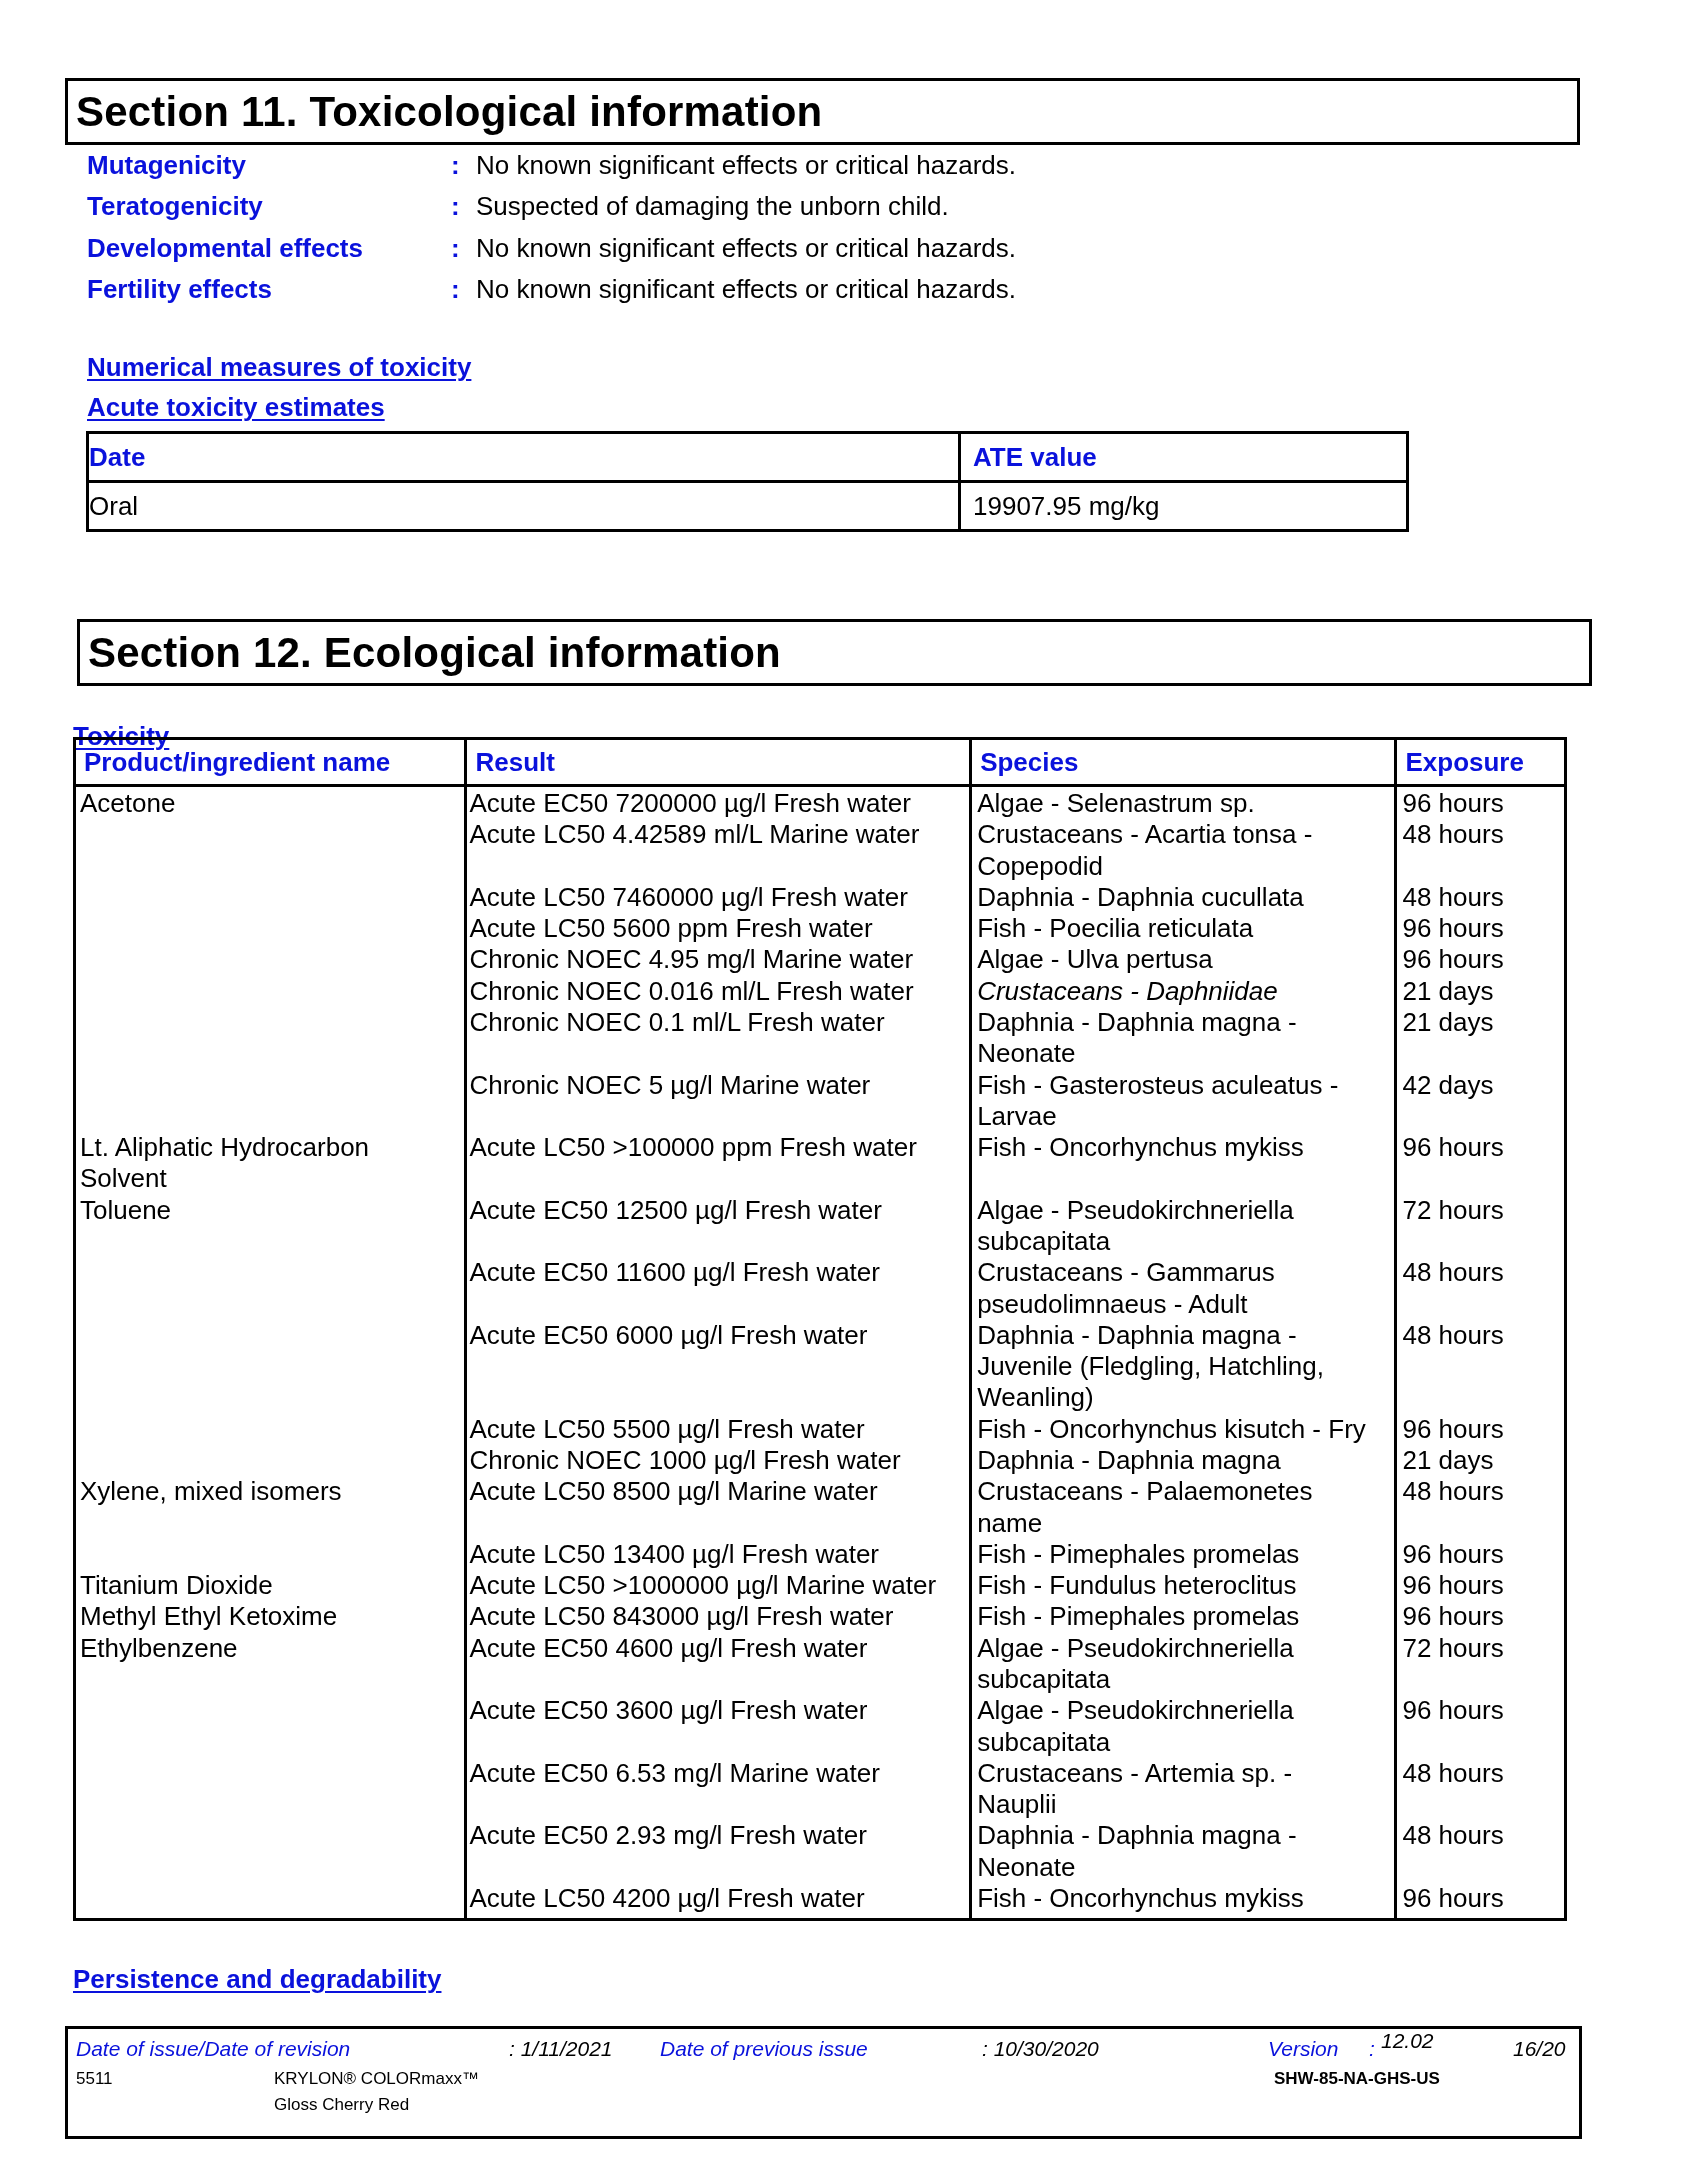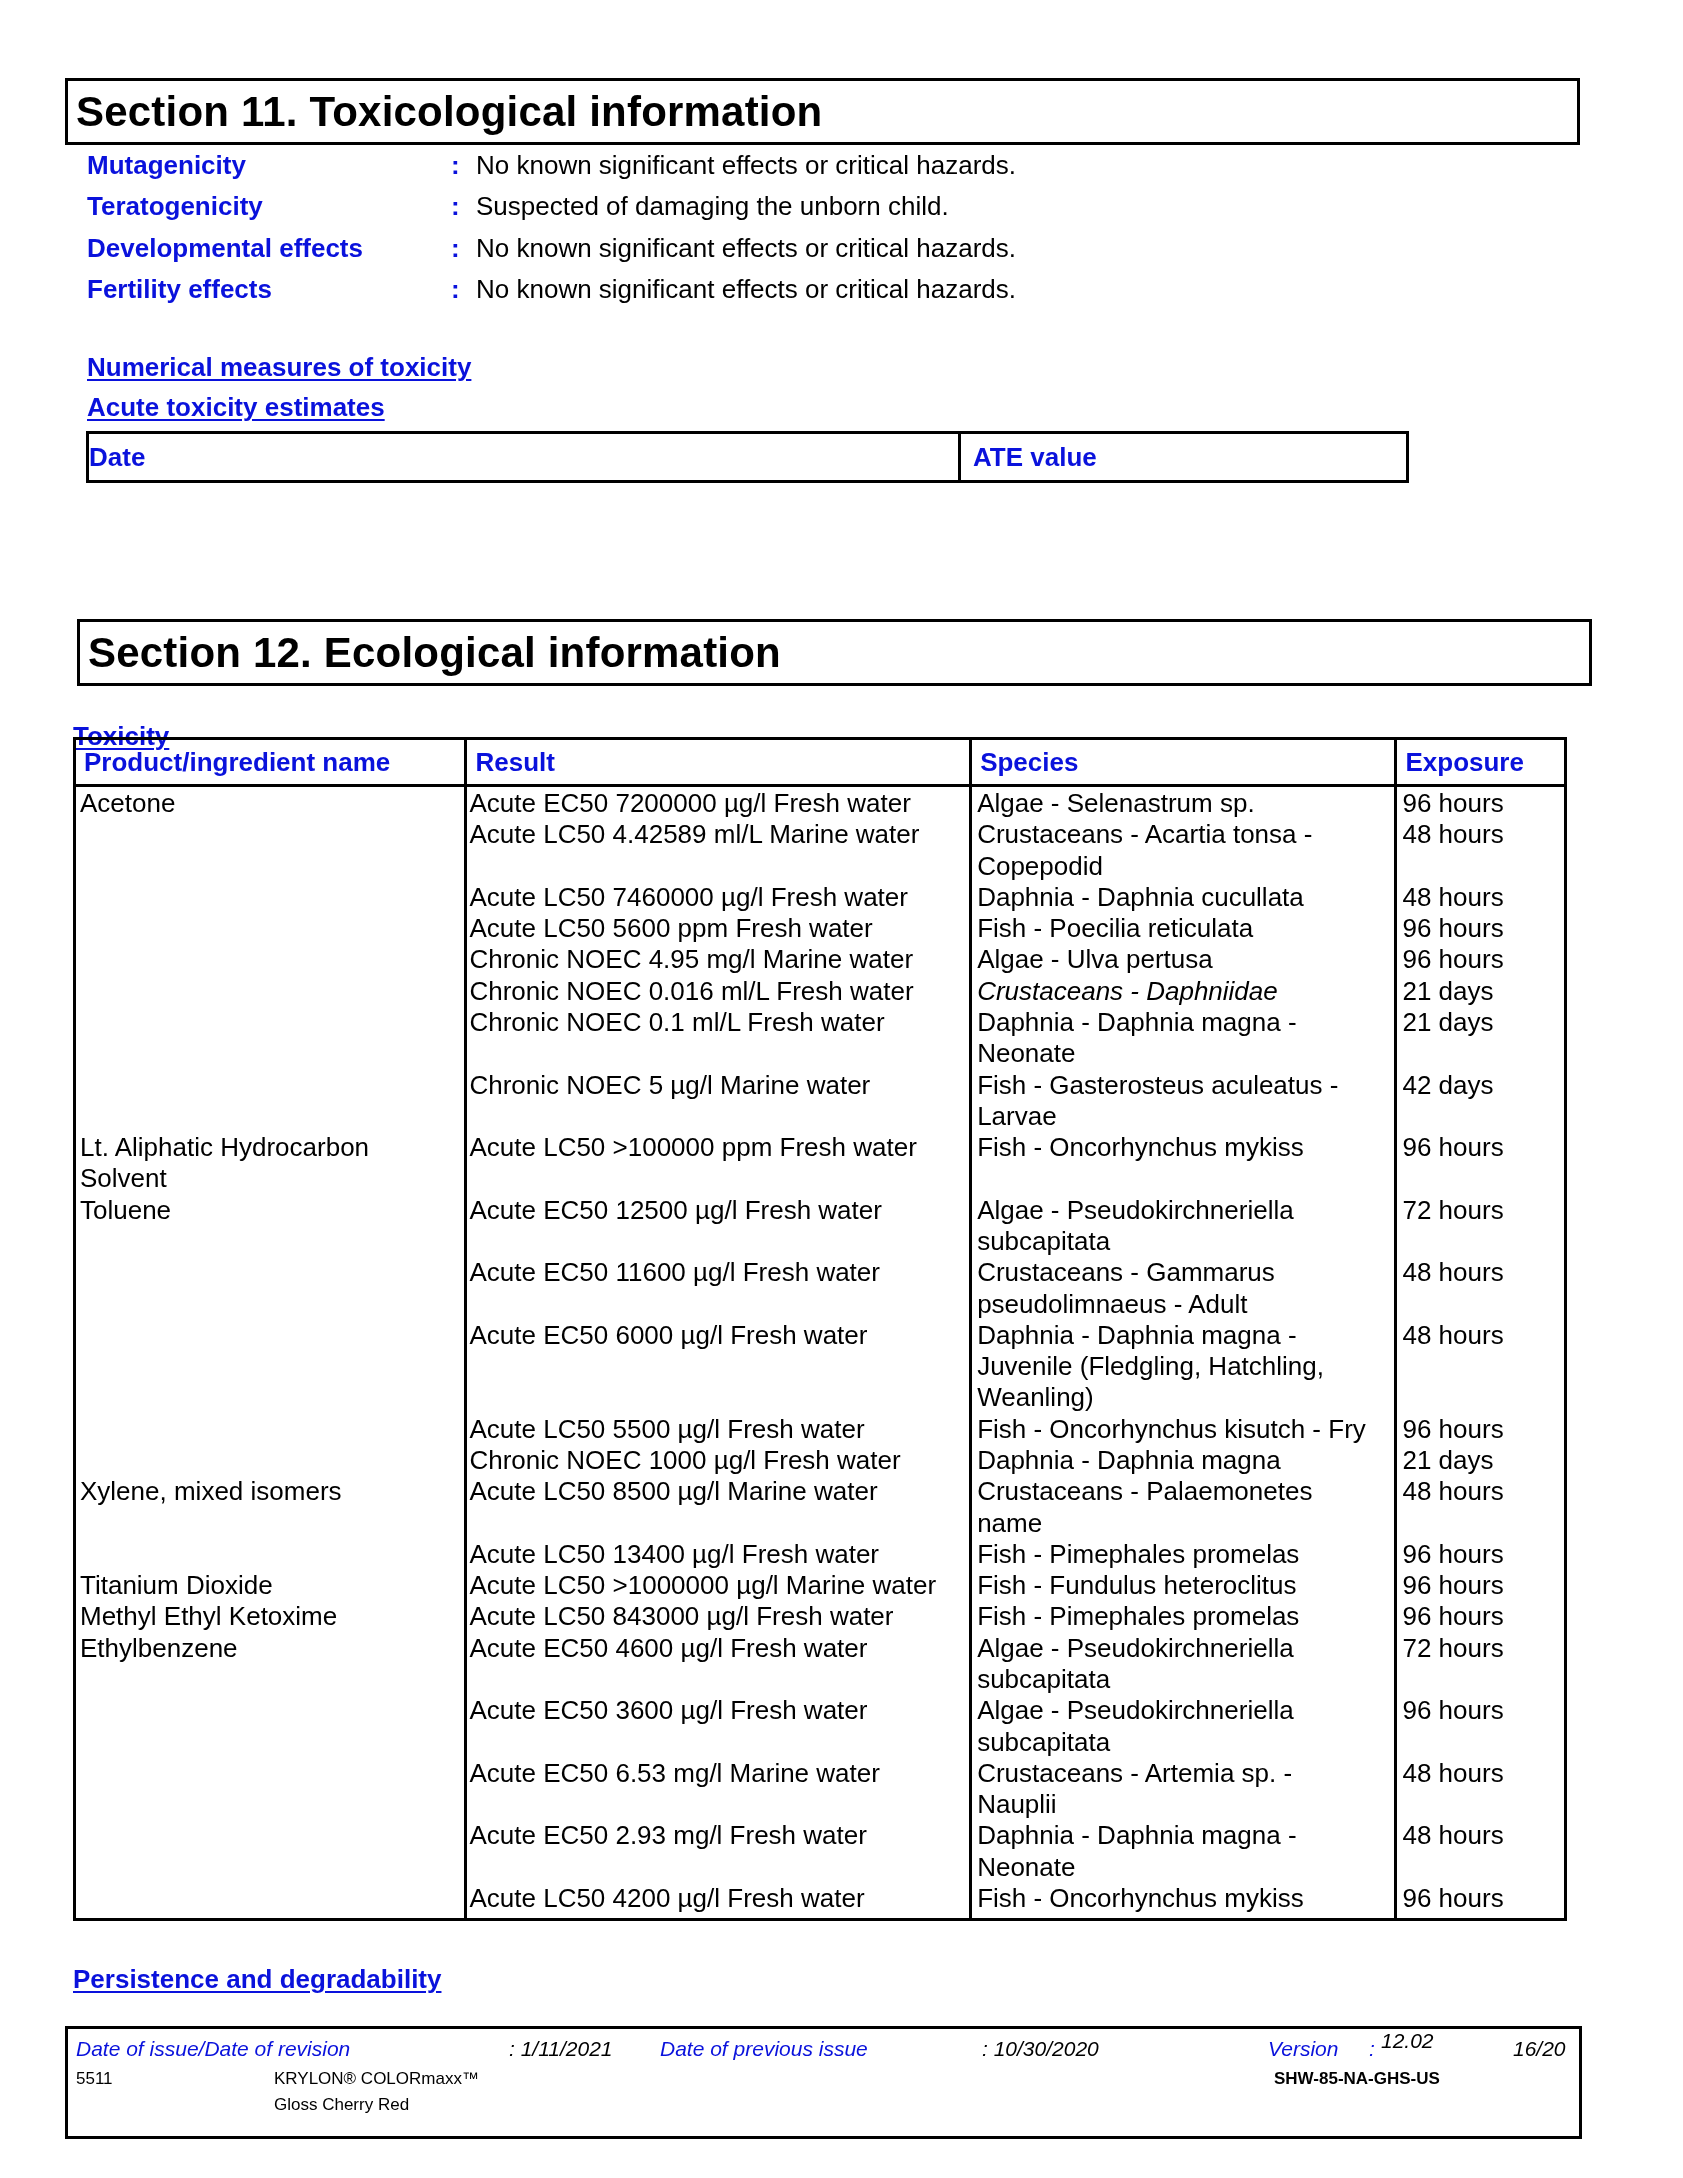--- a/index.html
+++ b/index.html
@@ -68,20 +68,24 @@
 
 <div class="link-head" style="left:87px; top:352px;">Numerical measures of toxicity</div>
 <div class="link-head" style="left:87px; top:392px;">Acute toxicity estimates</div>
 
 <table class="ate">
   <tbody>
       <tr>
     <th class="c1">Date</th>
     <th class="pad2">ATE value</th>
   </tr>
+  <tr>
+    <td class="c1">Oral</td>
+    <td class="pad2">19907.95 mg/kg</td>
+  </tr>
 </tbody>
   </table>
 
 <div class="section-box" style="top:619px;margin-left:12px;">
   <div class="section-title">Section 12. Ecological information</div>
 </div>
 
 <div class="link-head" style="left:73px; top:693px;margin-top:28px;">Toxicity</div>
 
 <table class="eco">

